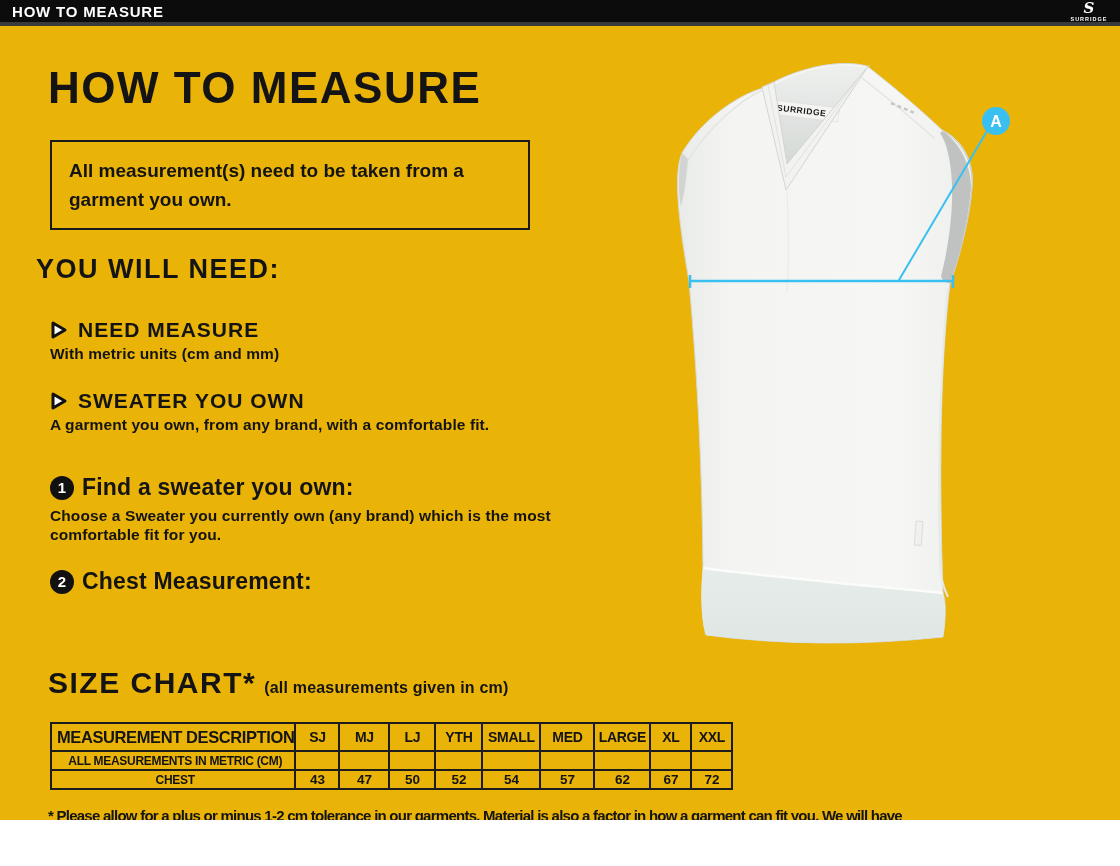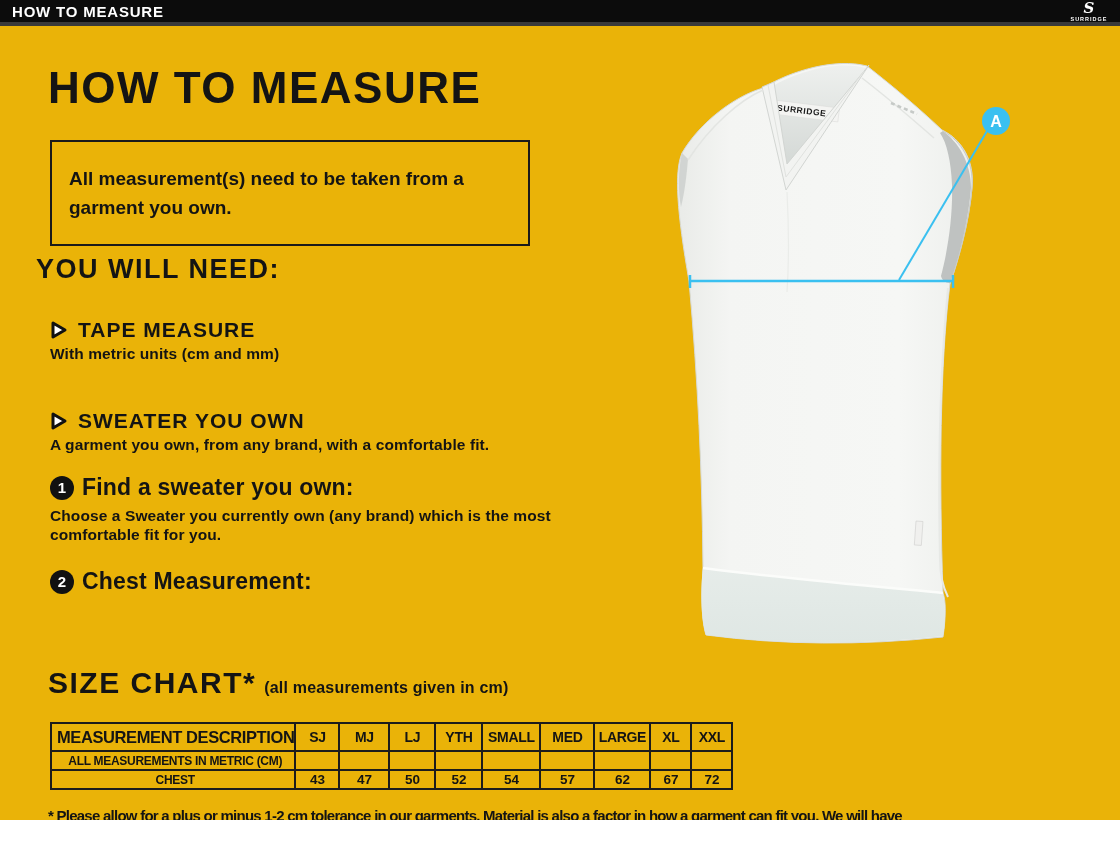--- a/index.html
+++ b/index.html
@@ -12,26 +12,26 @@
             border-bottom:4px solid #3a3a3a; display:flex; align-items:center; }
   .topbar-title { color:#fff; font-weight:bold; font-size:15px; letter-spacing:0.8px; padding-left:12px; }
   .topbar-logo { position:absolute; right:10px; top:1px; width:42px; text-align:center; line-height:1; }
   .logo-s { color:#fff; font-family:"DejaVu Serif",serif; font-style:italic; font-weight:bold; font-size:15px; display:block; }
   .logo-text { color:#fff; font-size:5.5px; font-weight:bold; letter-spacing:1px; display:block; margin-top:1px; }
 
   
   .main-heading { position:absolute; left:48px; top:64px; font-size:44px; font-weight:bold;
                   letter-spacing:1.5px; line-height:1.1; }
   .notice-box { position:absolute; left:50px; top:140px; width:480px; border:2px solid #1a1a1a;
-                padding:22px 17px; font-size:19px; font-weight:bold; line-height:29px; }
+                padding:14px 17px; font-size:19px; font-weight:bold; line-height:29px; }
   .need-heading { position:absolute; left:36px; top:254px; font-size:27px; font-weight:bold; letter-spacing:1.5px; }
 
   .need-item { position:absolute; left:50px; width:560px; }
   .need-item.item-0 { top:318px; }
-  .need-item.item-1 { top:409px; }
+  .need-item.item-1 { top:389px; }
   .need-title-row { display:flex; align-items:center; gap:10px; }
   .tri-icon { flex:0 0 auto; display:block; }
   .need-title { font-size:21px; font-weight:bold; letter-spacing:1px; }
   .need-desc { font-size:15.5px; font-weight:bold; margin-top:3px; letter-spacing:0.1px; }
 
   .step { position:absolute; left:50px; width:552px; }
   .step.step-0 { top:474px; }
   .step.step-1 { top:568px; }
   .step-title-row { display:flex; align-items:center; gap:8px; }
   .step-badge { flex:0 0 auto; width:24px; height:24px; border-radius:50%; background:#111; color:#fff;
@@ -76,21 +76,21 @@
     <span>All measurement(s) need to be taken from a garment you own.</span>
   </div>
 
   <h2 class="need-heading">YOU WILL NEED:</h2>
 
   <div class="need-item item-0">
     <div class="need-title-row">
       <svg class="tri-icon" width="18" height="20" viewBox="0 0 18 20">
         <polygon points="3,3 15,10 3,17" fill="#fff" stroke="#111" stroke-width="3" stroke-linejoin="round"></polygon>
       </svg>
-      <span class="need-title">TAPE MEASURE</span>
+      <span class="need-title">NEED MEASURE</span>
     </div>
     <div class="need-desc">With metric units (cm and mm)</div>
   </div>
 
   <div class="need-item item-1">
     <div class="need-title-row">
       <svg class="tri-icon" width="18" height="20" viewBox="0 0 18 20">
         <polygon points="3,3 15,10 3,17" fill="#fff" stroke="#111" stroke-width="3" stroke-linejoin="round"></polygon>
       </svg>
       <span class="need-title">SWEATER YOU OWN</span>

